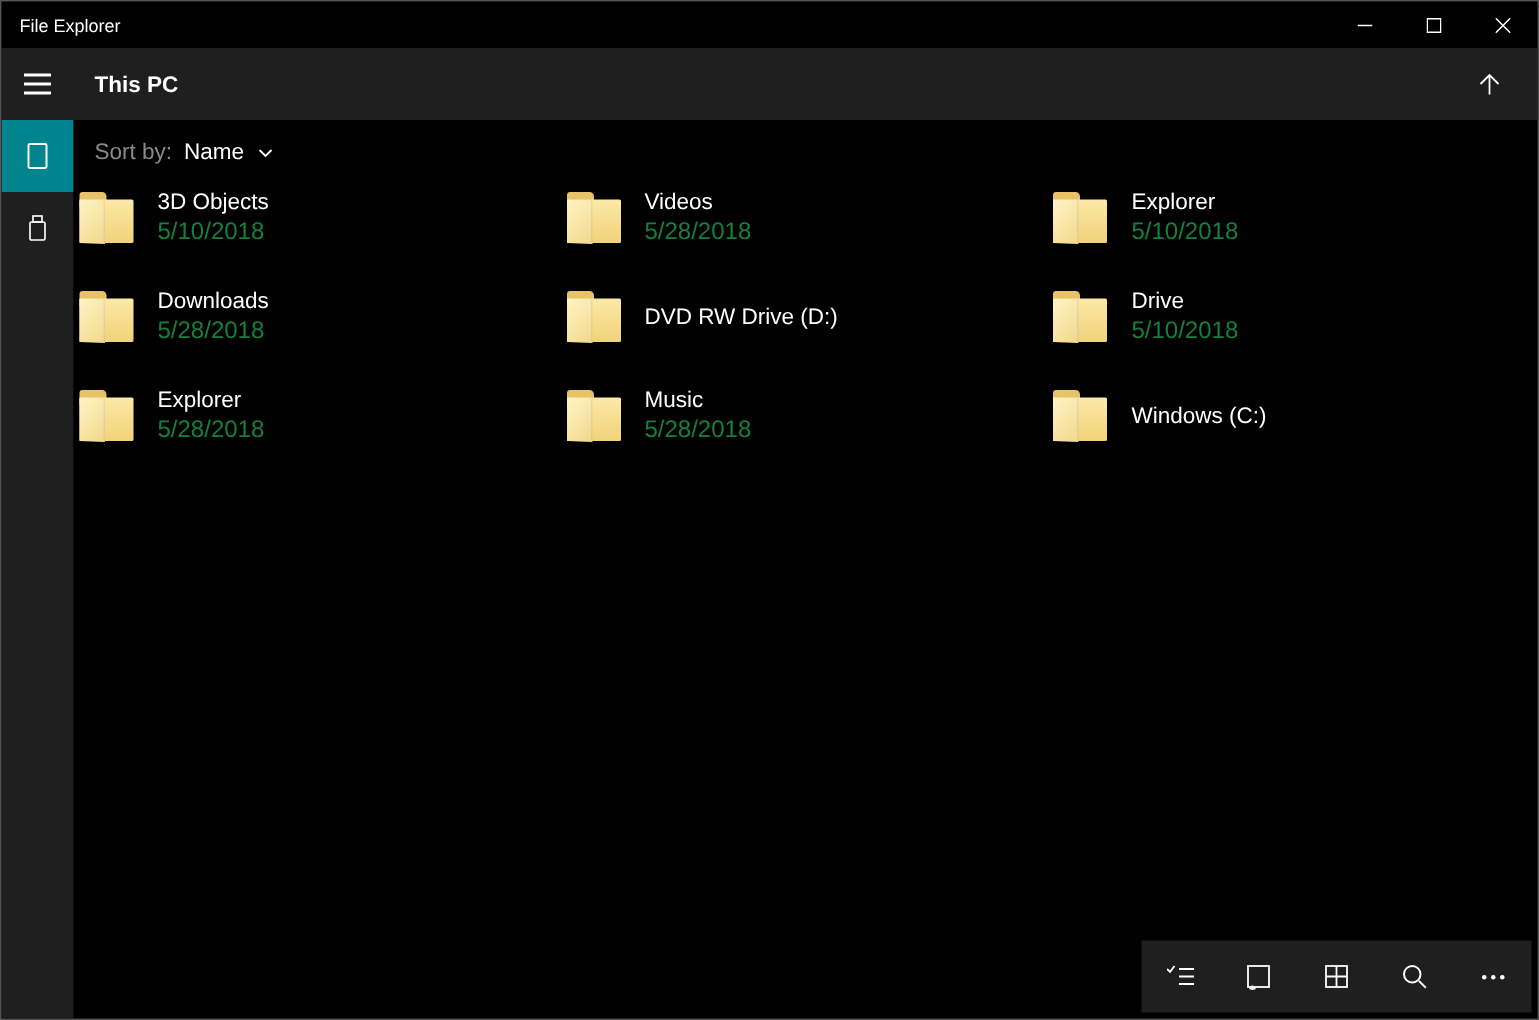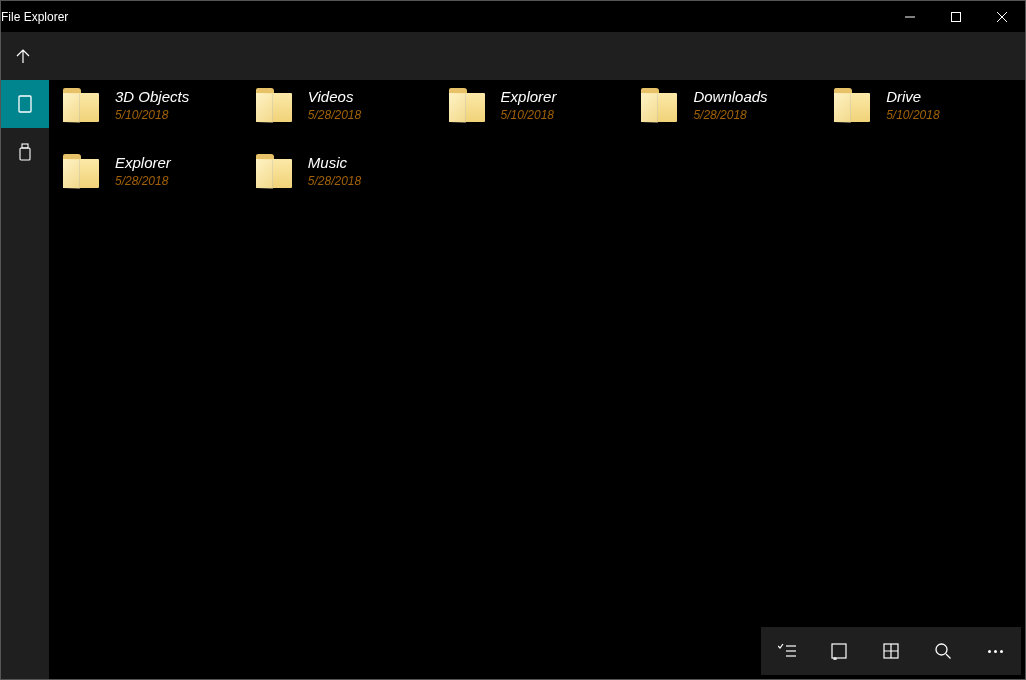--- a/index.html
+++ b/index.html
@@ -21,20 +21,21 @@
     
     .titlebar {
       height: 31px;
       background: #000;
       display: flex;
       align-items: center;
       justify-content: space-between;
     }
     .titlebar-title {
       font-size: 12px;
+      padding-left: 12px;
       color: #fff;
     }
     .win-controls {
       display: flex;
       height: 100%;
     }
     .win-btn {
       width: 46px;
       height: 100%;
       display: flex;
@@ -136,26 +137,25 @@
       align-items: center;
       gap: 8px;
       cursor: pointer;
       padding-left: 4px;
     }
     .chevron-down {
       width: 12px;
       height: 12px;
     }
     .grid {
-      padding: 0 10px 0 12px;
+      padding: 0 10px 0 2px;
       display: grid;
-      grid-template-columns: repeat(5, 1fr);
+      grid-template-columns: repeat(3, 1fr);
       column-gap: 10px;
       row-gap: 16px;
-      font-style: italic;
     }
     .item {
       display: flex;
       align-items: center;
       gap: 14px;
       cursor: pointer;
       height: 50px;
     }
     .folder-icon {
       width: 40px;
@@ -197,22 +197,22 @@
       display: flex;
       flex-direction: column;
       gap: 3px;
     }
     .item-name {
       font-size: 15px;
       color: #fff;
       white-space: nowrap;
     }
     .item-date {
-      font-size: 12px;
-      color: #a16207;
+      font-size: 16px;
+      color: #15803d;
     }
     
     .commandbar {
       position: absolute;
       right: 4px;
       bottom: 4px;
       height: 48px;
       background: #1F1F1F;
       display: flex;
       align-items: center;
@@ -254,20 +254,30 @@
     </div>
     <div class="win-btn close">
       <svg width="10" height="10" viewBox="0 0 10 10">
           <path d="M0 0 L10 10 M10 0 L0 10" stroke-width="1"></path>
         </svg>
     </div>
   </div>
 </div>
 
 <div class="header">
+  <div class="header-left">
+    <div class="hamburger">
+      <div class="hamburger-lines">
+        <span></span>
+          <span></span>
+          <span></span>
+      </div>
+    </div>
+    <div class="location">This PC</div>
+  </div>
   <div class="up-btn">
     <svg width="16" height="16" viewBox="0 0 16 16">
       <path d="M8 15 V2 M2 8 L8 2 L14 8" stroke="#fff" stroke-width="1.2" fill="none"></path>
     </svg>
   </div>
 </div>
 
 <div class="body">
   <div class="sidebar">
     <div class="side-item active">
@@ -277,20 +287,29 @@
     </div>
     <div class="side-item">
       <svg width="12" height="18" viewBox="0 0 12 18">
         <rect x="3" y="1" width="6" height="4" stroke="#fff" stroke-width="1.1" fill="none"></rect>
         <rect x="1" y="5" width="10" height="12" rx="1" stroke="#fff" stroke-width="1.1" fill="none"></rect>
       </svg>
     </div>
   </div>
 
   <div class="main">
+    <div class="sortbar">
+      <span class="sort-label">Sort by:</span>
+      <div class="sort-value">
+        <span>Name</span>
+        <svg class="chevron-down" viewBox="0 0 12 12">
+          <path d="M2 4 L6 8 L10 4" stroke="#fff" stroke-width="1.2" fill="none"></path>
+        </svg>
+      </div>
+    </div>
 
     <div class="grid" id="grid">
         <div class="item">
           <div class="folder-icon">
             <div class="folder-back"></div>
             <div class="folder-front"></div>
             <div class="folder-flap"></div>
           </div>
           <div class="item-label">
             <div class="item-name">3D Objects</div>
@@ -330,20 +349,30 @@
             <div class="item-date">5/28/2018</div>
           </div>
         </div>
         <div class="item">
           <div class="folder-icon">
             <div class="folder-back"></div>
             <div class="folder-front"></div>
             <div class="folder-flap"></div>
           </div>
           <div class="item-label">
+            <div class="item-name">DVD RW Drive (D:)</div>
+          </div>
+        </div>
+        <div class="item">
+          <div class="folder-icon">
+            <div class="folder-back"></div>
+            <div class="folder-front"></div>
+            <div class="folder-flap"></div>
+          </div>
+          <div class="item-label">
             <div class="item-name">Drive</div>
             <div class="item-date">5/10/2018</div>
           </div>
         </div>
         <div class="item">
           <div class="folder-icon">
             <div class="folder-back"></div>
             <div class="folder-front"></div>
             <div class="folder-flap"></div>
           </div>
@@ -354,20 +383,30 @@
         </div>
         <div class="item">
           <div class="folder-icon">
             <div class="folder-back"></div>
             <div class="folder-front"></div>
             <div class="folder-flap"></div>
           </div>
           <div class="item-label">
             <div class="item-name">Music</div>
             <div class="item-date">5/28/2018</div>
+          </div>
+        </div>
+        <div class="item">
+          <div class="folder-icon">
+            <div class="folder-back"></div>
+            <div class="folder-front"></div>
+            <div class="folder-flap"></div>
+          </div>
+          <div class="item-label">
+            <div class="item-name">Windows (C:)</div>
           </div>
         </div>
       </div>
 
     <div class="commandbar">
       <div class="cmd-btn">
         <svg width="18" height="16" viewBox="0 0 18 16">
           <path d="M0 3 L2 5 L5 1" stroke="#fff" stroke-width="1.2" fill="none"></path>
           <path d="M8 3 H18" stroke="#fff" stroke-width="1.2"></path>
           <path d="M8 8 H18" stroke="#fff" stroke-width="1.2"></path>

